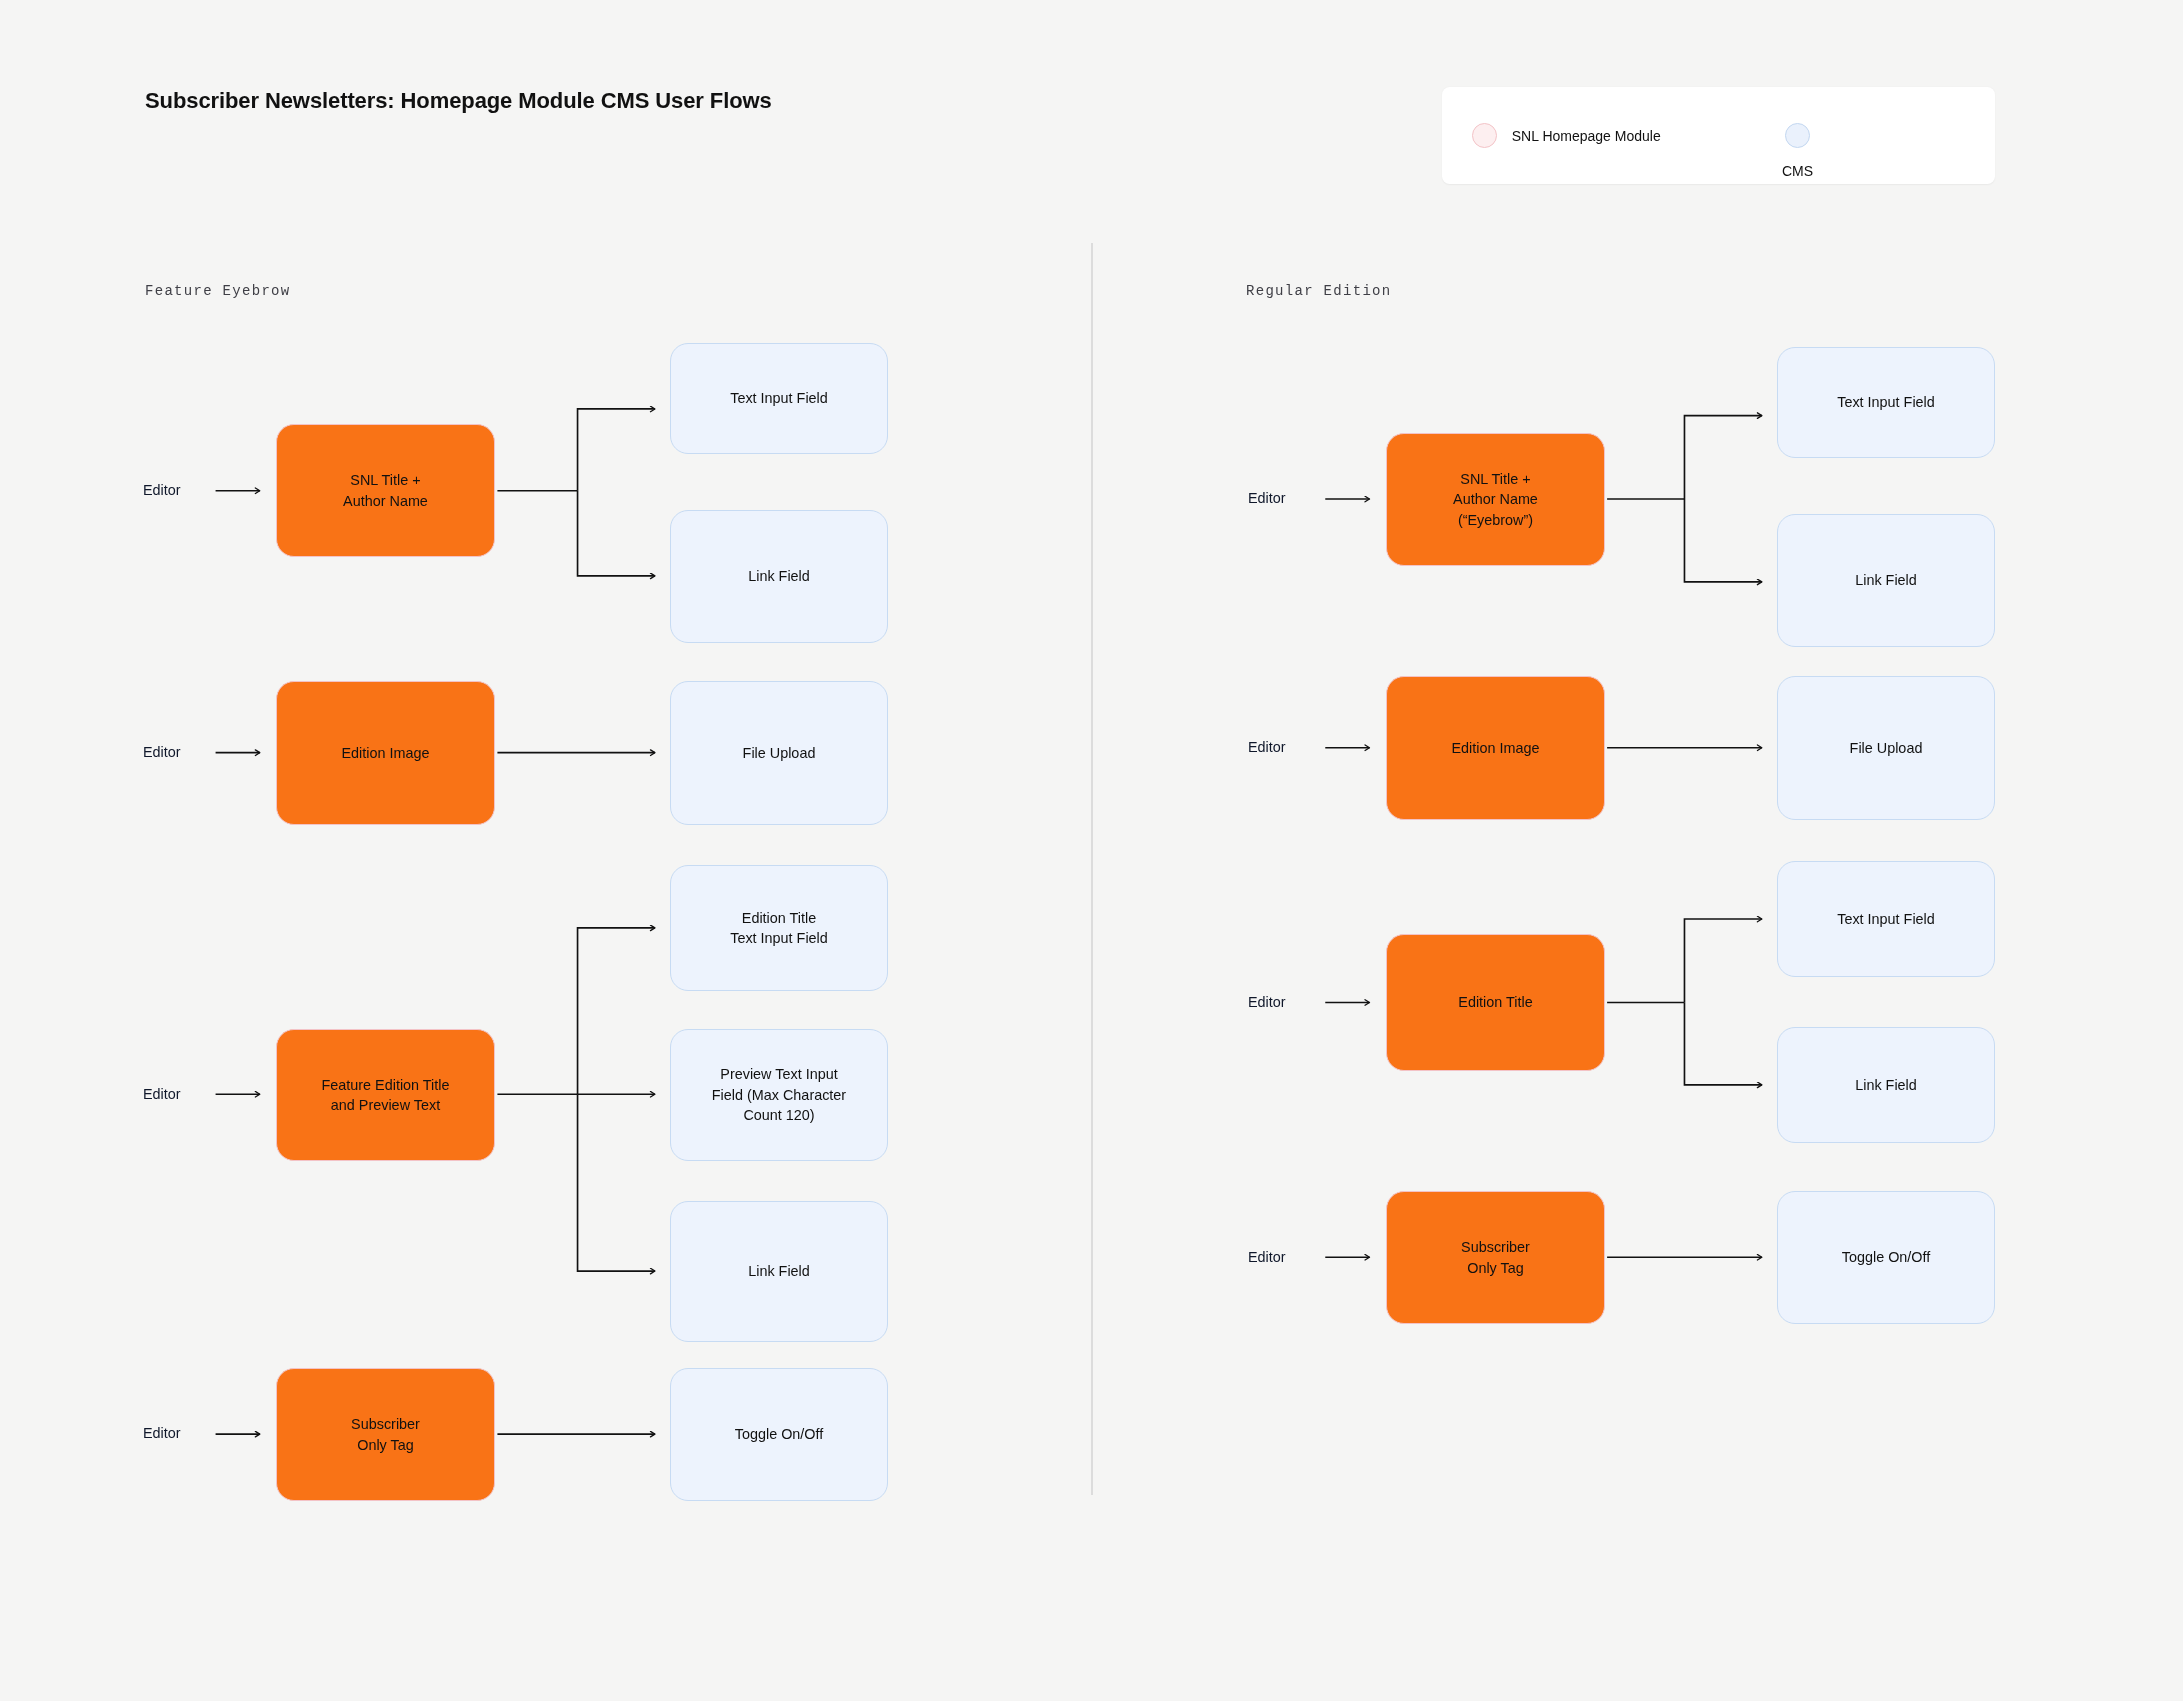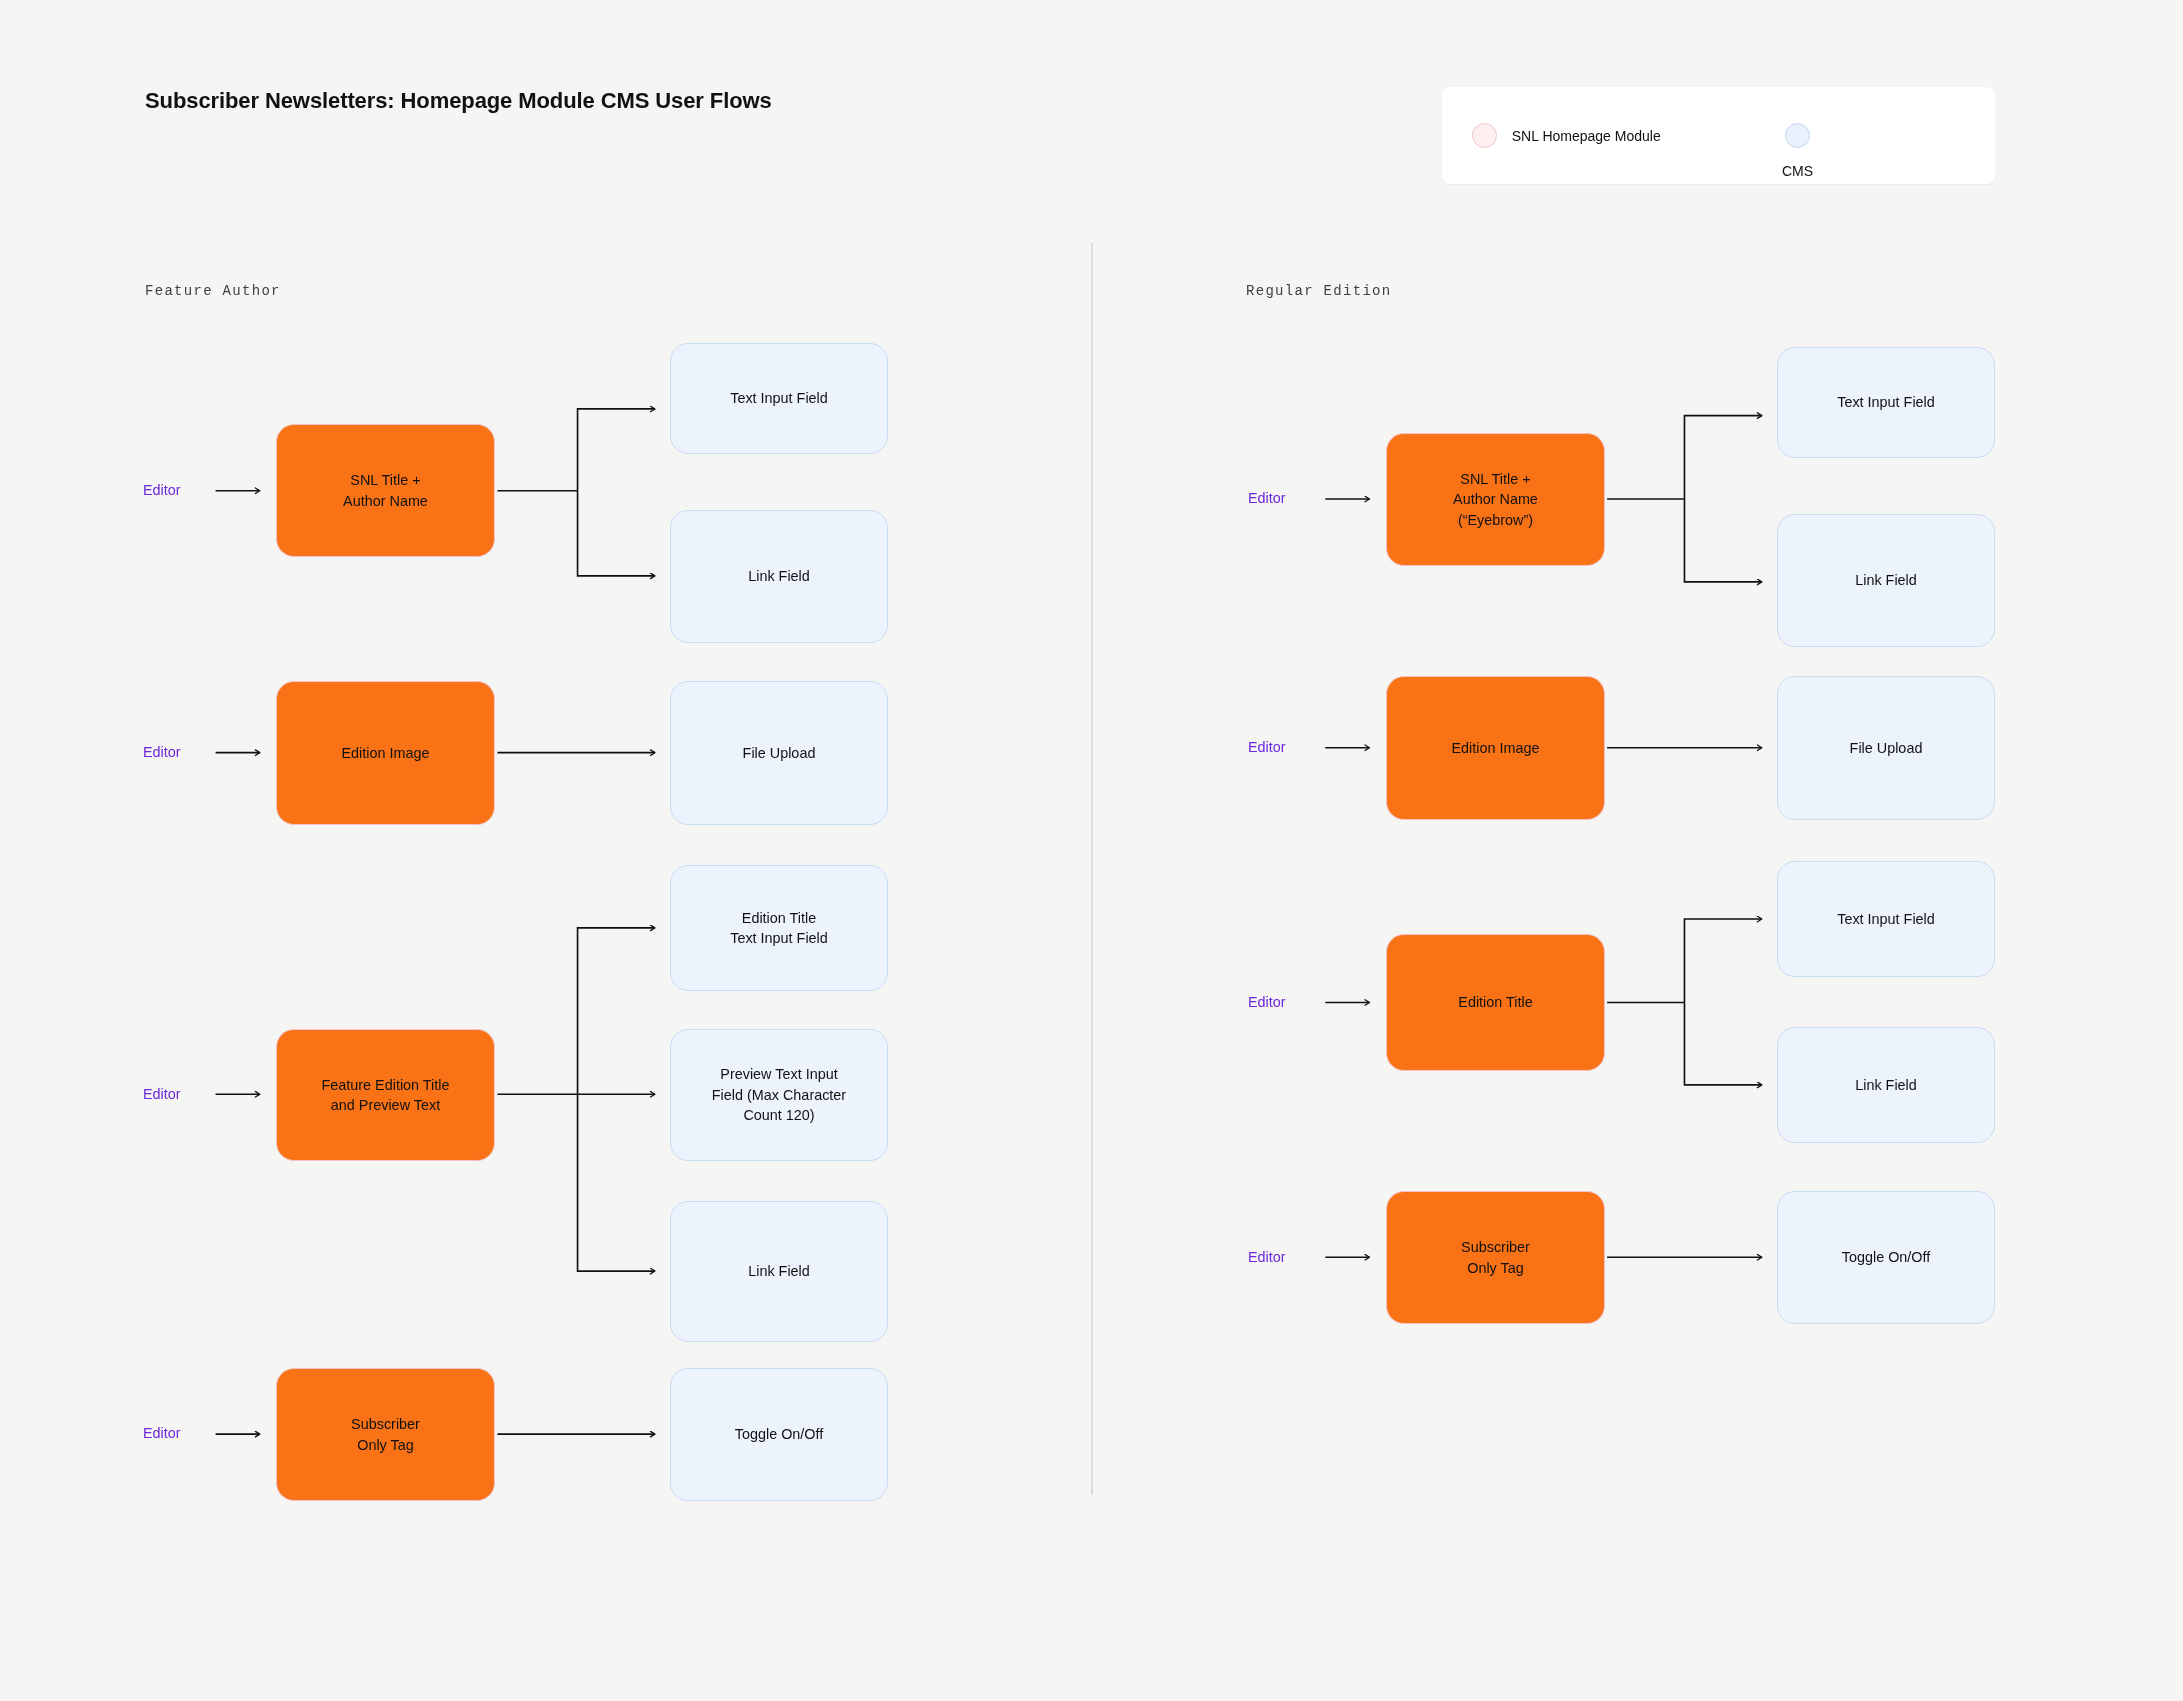--- a/index.html
+++ b/index.html
@@ -107,21 +107,21 @@
   }
   .node.blue {
     background: #EDF3FD;
     border: 1.1px solid #C7DBF3;
   }
 
   
   .actor {
     position: absolute;
     font-size: 14.4px;
-    color: #6d28d9;
+    color: #0f172a;
     white-space: nowrap;
   }
 
   
   .wires {
     position: absolute;
     left: 0; top: 0;
     width: 2183px;
     height: 1701px;
     pointer-events: none;
@@ -138,21 +138,21 @@
     <div class="legend-item a">
       <span class="legend-dot pink"></span>
       <span class="legend-label">SNL Homepage Module</span>
     </div>
     <div class="legend-item b">
       <span class="legend-dot blue"></span>
       <span class="legend-label">CMS</span>
     </div>
   </div>
 
-  <div class="col-heading left">Feature Author</div>
+  <div class="col-heading left">Feature Eyebrow</div>
   <div class="col-heading right">Regular Edition</div>
 
   <div class="divider"></div>
 
   <svg class="wires" viewBox="0 0 3950 3078" width="2183" height="1701" xmlns="http://www.w3.org/2000/svg">
     <defs>
       <marker id="ah" markerWidth="14" markerHeight="14" refX="11" refY="6" orient="auto" markerUnits="userSpaceOnUse">
         <path d="M3,1 L11,6 L3,11" fill="none" stroke="#111111" stroke-width="2.4" stroke-linecap="round" stroke-linejoin="round"></path>
       </marker>
     </defs>

